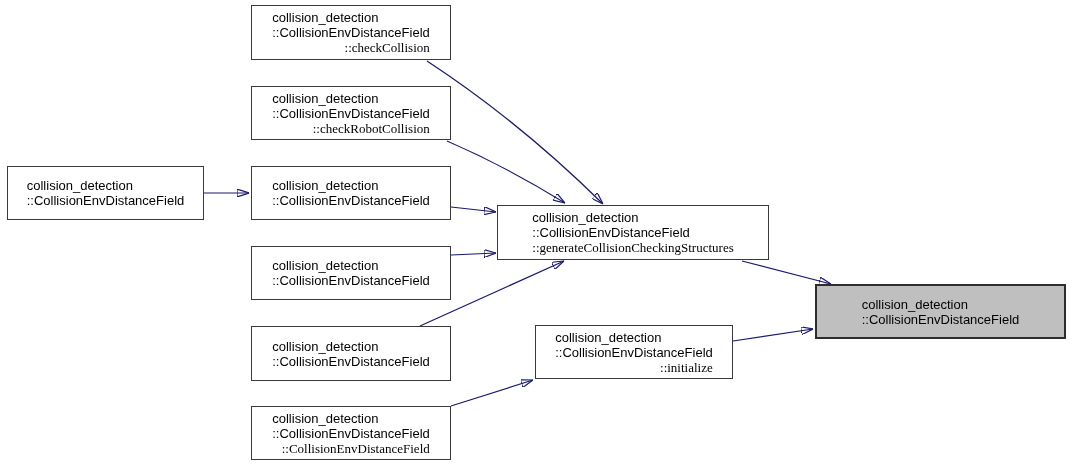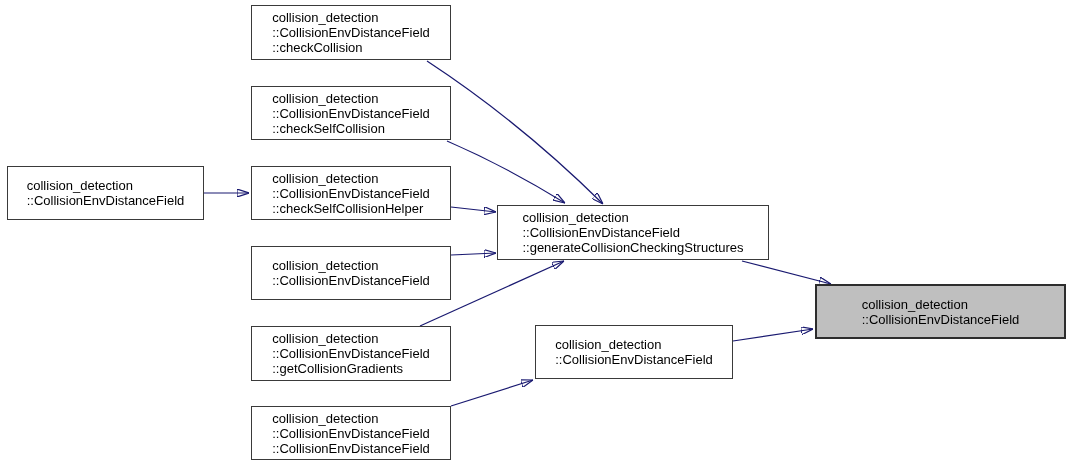--- a/index.html
+++ b/index.html
@@ -32,21 +32,21 @@
     display: flex;
     align-items: center;
     justify-content: center;
     cursor: pointer;
   }
   .node .label {
     display: inline-block;
     text-align: left;
   }
   .ln { white-space: nowrap; }
-  .ln.ctr { text-align: left; }
+  .ln.ctr { text-align: right; font-family: Liberation Serif, serif; }
   .node.hl {
     background: #bfbfbf;
     border: 2px solid #2d2d2d;
     cursor: default;
   }
 </style>
 </head>
 <body>
 
 <div id="canvas">
@@ -73,51 +73,49 @@
       <div class="ln">collision_detection</div>
       <div class="ln">::CollisionEnvDistanceField</div>
       <div class="ln ctr">::checkCollision</div>
     </div>
   </div>
 
   <div class="node" style="left:251px; top:86px; width:200px; height:54px;">
     <div class="label">
       <div class="ln">collision_detection</div>
       <div class="ln">::CollisionEnvDistanceField</div>
-      <div class="ln ctr">::checkSelfCollision</div>
+      <div class="ln ctr">::checkRobotCollision</div>
     </div>
   </div>
 
   <div class="node" style="left:7px; top:166px; width:197px; height:54px;">
     <div class="label">
       <div class="ln">collision_detection</div>
       <div class="ln">::CollisionEnvDistanceField</div>
     </div>
   </div>
 
   <div class="node" style="left:251px; top:166px; width:200px; height:54px;">
     <div class="label">
       <div class="ln">collision_detection</div>
       <div class="ln">::CollisionEnvDistanceField</div>
-      <div class="ln ctr">::checkSelfCollisionHelper</div>
     </div>
   </div>
 
   <div class="node" style="left:251px; top:246px; width:200px; height:54px;">
     <div class="label">
       <div class="ln">collision_detection</div>
       <div class="ln">::CollisionEnvDistanceField</div>
     </div>
   </div>
 
   <div class="node" style="left:251px; top:326px; width:200px; height:55px;">
     <div class="label">
       <div class="ln">collision_detection</div>
       <div class="ln">::CollisionEnvDistanceField</div>
-      <div class="ln ctr">::getCollisionGradients</div>
     </div>
   </div>
 
   <div class="node" style="left:251px; top:406px; width:200px; height:54px;">
     <div class="label">
       <div class="ln">collision_detection</div>
       <div class="ln">::CollisionEnvDistanceField</div>
       <div class="ln ctr">::CollisionEnvDistanceField</div>
     </div>
   </div>
@@ -127,20 +125,21 @@
       <div class="ln">collision_detection</div>
       <div class="ln">::CollisionEnvDistanceField</div>
       <div class="ln ctr">::generateCollisionCheckingStructures</div>
     </div>
   </div>
 
   <div class="node" style="left:535px; top:325px; width:198px; height:54px;">
     <div class="label">
       <div class="ln">collision_detection</div>
       <div class="ln">::CollisionEnvDistanceField</div>
+      <div class="ln ctr">::initialize</div>
     </div>
   </div>
 
   <div class="node hl" style="left:815px; top:284px; width:251px; height:55px;">
     <div class="label">
       <div class="ln">collision_detection</div>
       <div class="ln">::CollisionEnvDistanceField</div>
     </div>
   </div>
 

